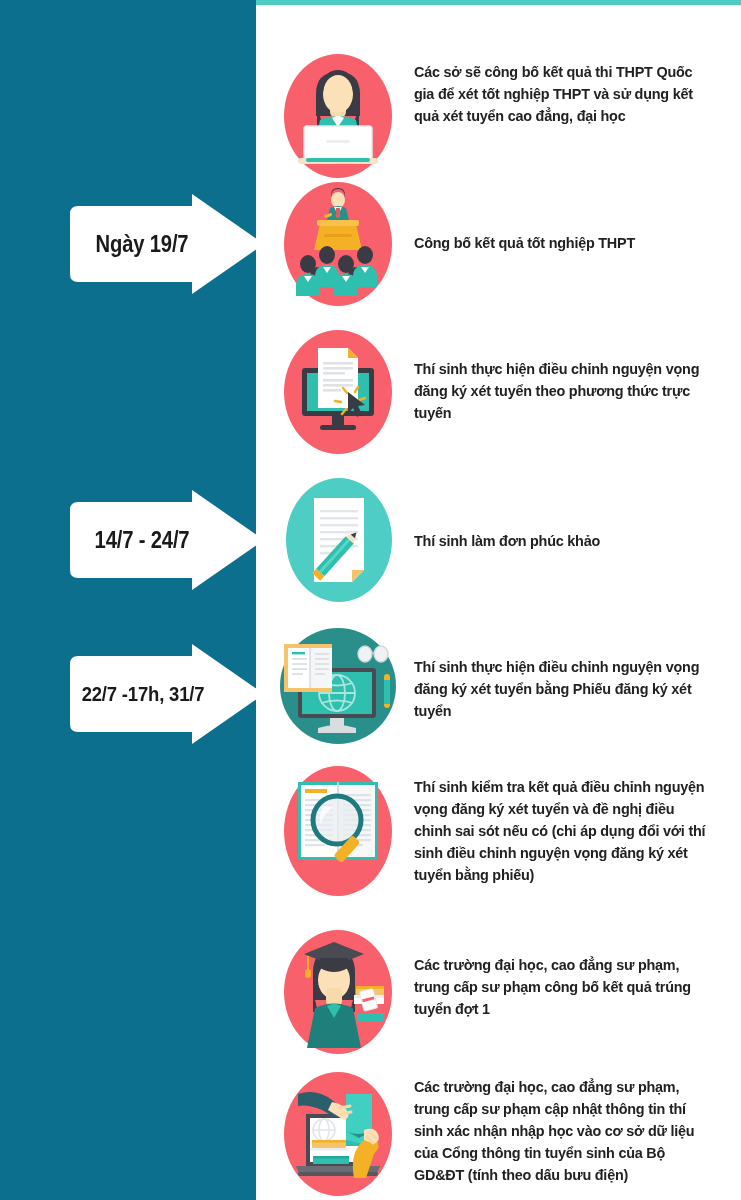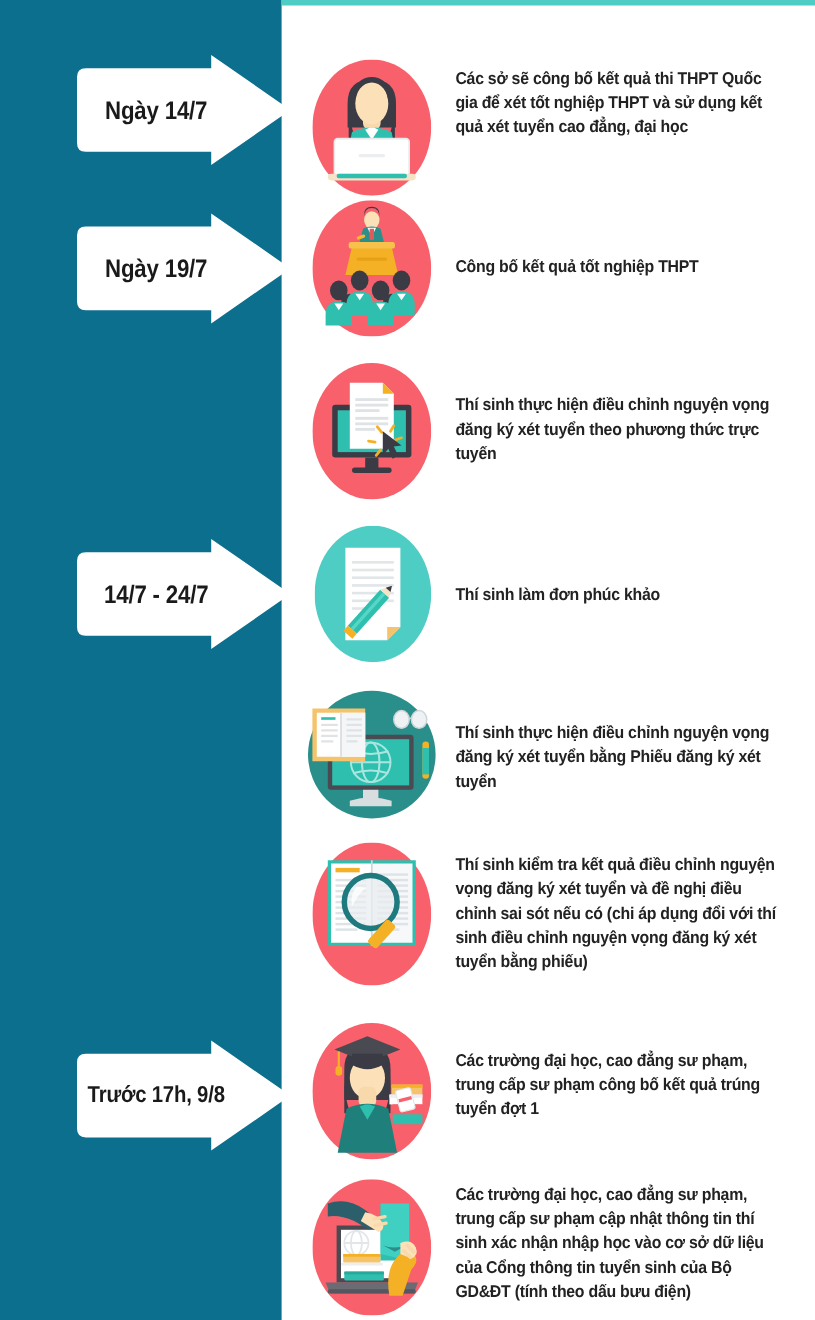--- a/index.html
+++ b/index.html
@@ -87,26 +87,20 @@
 </style>
 </head>
 <body>
 
 <div id="infographic">
 
   <div id="left-panel"></div>
   <div id="top-strip"></div>
 
   <div class="row" style="top:28px;height:148px;">
-    <div class="arrow" style="top:20px;height:104px;">
-      <svg viewBox="0 0 204 104" preserveAspectRatio="none">
-        <path d="M8,22 Q8,14 16,14 L130,14 L130,2 L202,52 L130,102 L130,90 L16,90 Q8,90 8,82 Z" fill="#ffffff"></path>
-      </svg>
-      <div class="arrow-label" style="font-size:23px;">Ngày 14/7</div>
-    </div>
     <div class="icon-wrap" style="left:284px;top:26px;width:108px;height:124px;">
       <svg viewBox="0 0 108 124">
         <ellipse cx="54" cy="62" rx="54" ry="62" fill="#f8606b"></ellipse>
         <path d="M32,40 q0,-22 22,-22 q22,0 22,22 l0,22 l-44,0 z" fill="#3b3b45"></path>
         <rect x="46" y="44" width="16" height="20" rx="6" fill="#f7d9ac"></rect>
         <ellipse cx="54" cy="40" rx="15" ry="19" fill="#fbe0b8"></ellipse>
         <path d="M39,38 q2,-18 15,-18 q13,0 15,18 l0,-8 q-2,-14 -15,-14 q-13,0 -15,14 z" fill="#3b3b45"></path>
         <path d="M33,34 q1,30 7,38 l-7,0 z" fill="#3b3b45"></path>
         <path d="M75,34 q-1,30 -7,38 l7,0 z" fill="#3b3b45"></path>
         <path d="M36,66 q18,-8 36,0 l6,30 l-48,0 z" fill="#2fbfae"></path>
@@ -223,20 +217,26 @@
           <path d="M42,56 l5.5,-10 l5.5,10 z" fill="#f5e3c8"></path>
           <path d="M44.6,51.3 l2.9,-5.3 l2.9,5.3 z" fill="#3b3b45"></path>
           <rect x="42" y="100" width="11" height="6" fill="#f5b125"></rect>
         </g>
       </svg>
     </div>
     <div class="body-text" style="left:414px;top:52px;width:320px;">Thí sinh làm đơn phúc khảo</div>
   </div>
 
   <div class="row" style="top:622px;height:136px;">
+    <div class="arrow" style="top:20px;height:104px;">
+      <svg viewBox="0 0 204 104" preserveAspectRatio="none">
+        <path d="M8,22 Q8,14 16,14 L130,14 L130,2 L202,52 L130,102 L130,90 L16,90 Q8,90 8,82 Z" fill="#ffffff"></path>
+      </svg>
+      <div class="arrow-label" style="font-size:21px;width:170px;left:-4px;">22/7 -17h, 31/7</div>
+    </div>
     <div class="icon-wrap" style="left:268px;top:0px;width:140px;height:128px;">
       <svg viewBox="0 0 140 128">
         <circle cx="70" cy="64" r="58" fill="#2a8f8a"></circle>
         <rect x="30" y="46" width="78" height="50" rx="3" fill="#4a4a52"></rect>
         <rect x="34" y="50" width="70" height="42" fill="#2fbfae"></rect>
         <rect x="62" y="96" width="14" height="10" fill="#d8dde0"></rect>
         <path d="M50,106 q19,-6 38,0 l0,5 l-38,0 z" fill="#d8dde0"></path>
         <g fill="none" stroke="#a8e6df" stroke-width="1.8">
           <circle cx="69" cy="71" r="18"></circle>
           <ellipse cx="69" cy="71" rx="8" ry="18"></ellipse>
@@ -312,26 +312,20 @@
         <path d="M40,40 q-6,8 -4,18 q6,-12 13,-17 z" fill="#ffffff" opacity="0.75"></path>
         <g transform="rotate(42 70 76)">
           <rect x="64" y="72" width="11" height="28" rx="3" fill="#f5b125"></rect>
         </g>
       </svg>
     </div>
     <div class="body-text" style="left:414px;top:10px;width:320px;">Thí sinh kiểm tra kết quả điều chỉnh nguyện vọng đăng ký xét tuyển và đề nghị điều chỉnh sai sót nếu có (chi áp dụng đổi với thí sinh điều chỉnh nguyện vọng đăng ký xét tuyển bằng phiếu)</div>
   </div>
 
   <div class="row" style="top:930px;height:130px;">
-    <div class="arrow" style="top:14px;height:104px;">
-      <svg viewBox="0 0 204 104" preserveAspectRatio="none">
-        <path d="M8,22 Q8,14 16,14 L130,14 L130,2 L202,52 L130,102 L130,90 L16,90 Q8,90 8,82 Z" fill="#ffffff"></path>
-      </svg>
-      <div class="arrow-label" style="font-size:21px;">Trước 17h, 9/8</div>
-    </div>
     <div class="icon-wrap" style="left:284px;top:0px;width:108px;height:124px;">
       <svg viewBox="0 0 108 124">
         <ellipse cx="54" cy="62" rx="54" ry="62" fill="#f8606b"></ellipse>
         <path d="M29,42 q0,-22 21,-22 q21,0 21,22 l0,28 l-42,0 z" fill="#3b3b45"></path>
         <ellipse cx="50" cy="50" rx="16" ry="19" fill="#fbe0b8"></ellipse>
         <rect x="42" y="58" width="16" height="18" rx="5" fill="#f7d9ac"></rect>
         <path d="M32,42 q2,-18 18,-18 q16,0 18,18 l0,-8 q-2,-14 -18,-14 q-16,0 -18,14 z" fill="#3b3b45"></path>
         <path d="M29,40 q0,32 6,42 l-6,0 z" fill="#3b3b45"></path>
         <path d="M71,40 q0,32 -6,42 l6,0 z" fill="#3b3b45"></path>
         <path d="M31,78 q19,-9 38,0 l8,40 l-54,0 z" fill="#1f7f7a"></path>

